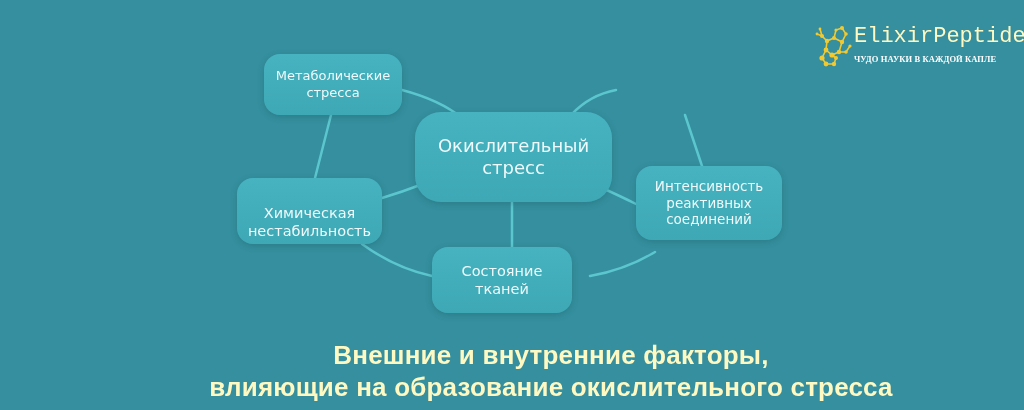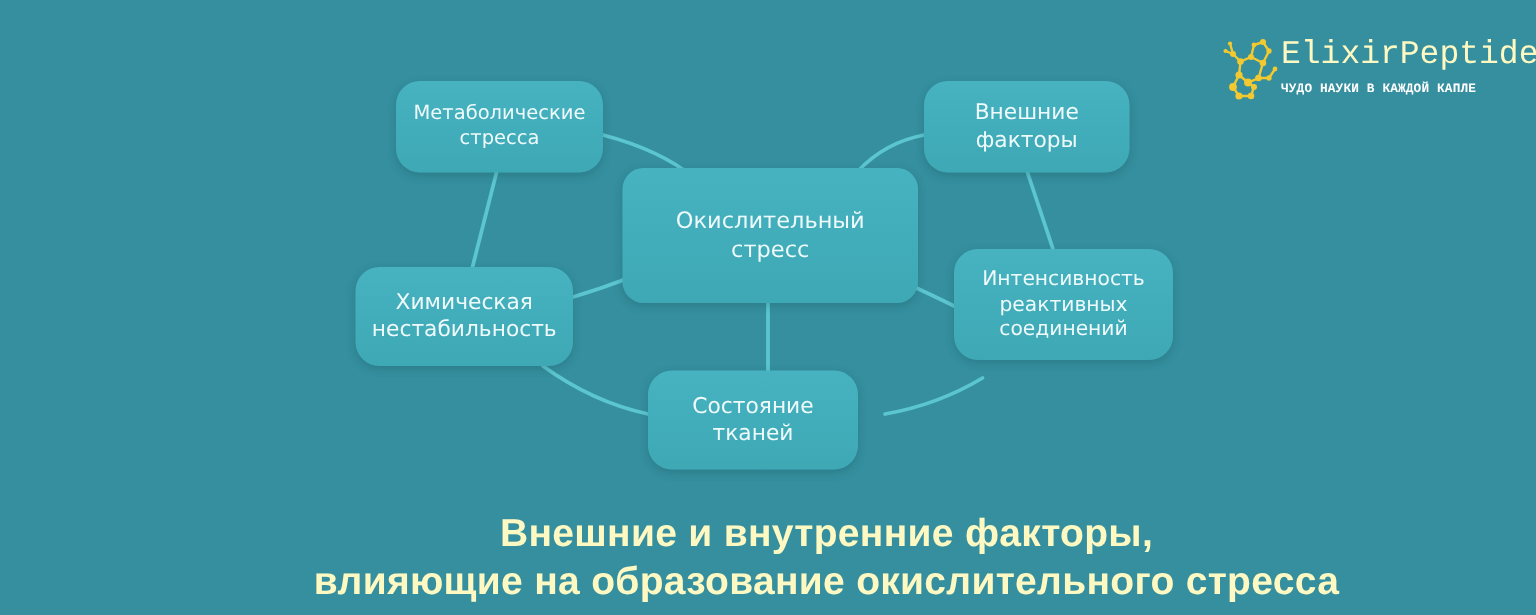--- a/index.html
+++ b/index.html
@@ -19,39 +19,39 @@
       background: linear-gradient(180deg, #47b3c0 0%, #3ea8b5 100%);
       border-radius: 16px;
       box-shadow: 0 2px 6px rgba(20, 70, 80, 0.25);
       line-height: 1.25;
       box-sizing: border-box;
       padding: 4px 8px;
     }
     .node span { white-space: pre-line; }
     .node.small { font-size: 13px; }
     .node.mid { font-size: 14.5px; }
-    .node.center { font-size: 15px; border-radius: 14px; }
+    .node.center { font-size: 18px; border-radius: 26px; }
     .caption {
       position: absolute; left: 0; width: 1024px;
       text-align: center; color: #fef9c3;
       font-family: "Liberation Sans", sans-serif;
       font-weight: bold;
       font-size: 26px; line-height: 30px;
       letter-spacing: 0.2px;
       padding-left: 39px;
     }
     .logo { position: absolute; left: 814px; top: 24px; width: 205px; height: 48px; }
     .logo-name {
       position: absolute; left: 40px; top: 0px;
       font-family: Liberation Mono, monospace;
       font-size: 22px; color: #fef9c3; white-space: nowrap;
     }
     .logo-tag {
       position: absolute; left: 40px; top: 30px;
-      font-family: Liberation Mono, monospace; font-weight: bold;
+      font-family: Liberation Serif, serif; font-weight: bold;
       font-size: 8.5px; color: #ffffff; white-space: nowrap; letter-spacing: 0.1px;
     }
   </style>
 </head>
 <body>
 
 <div class="stage">
 
   <svg class="links" width="1024" height="410">
     <g fill="none" stroke="#5cc6cf" stroke-width="2.5" stroke-linecap="round">
@@ -74,31 +74,27 @@
 
       <path d="M590 276 Q 625 270 655 252"></path>
     </g>
   </svg>
 
   <div class="node small" style="left:264px; top:54px; width:138px; height:61px;">
     <span>Метаболические
 стресса</span>
   </div>
 
-  <div class="node mid" style="left:616px; top:54px; width:137px; height:61px;">
-    <span>Внешние
-факторы</span>
-  </div>
 
   <div class="node center" style="left:415px; top:112px; width:197px; height:90px;">
     <span>Окислительный
 стресс</span>
   </div>
 
-  <div class="node mid" style="left:237px; top:178px; width:145px; height:66px;">
+  <div class="node mid" style="left:237px; top:178px; width:145px; height:66px;align-items:flex-end;">
     <span>Химическая
 нестабильность</span>
   </div>
 
   <div class="node small" style="left:636px; top:166px; width:146px; height:74px; font-size:13.5px;">
     <span>Интенсивность
 реактивных
 соединений</span>
   </div>
 

